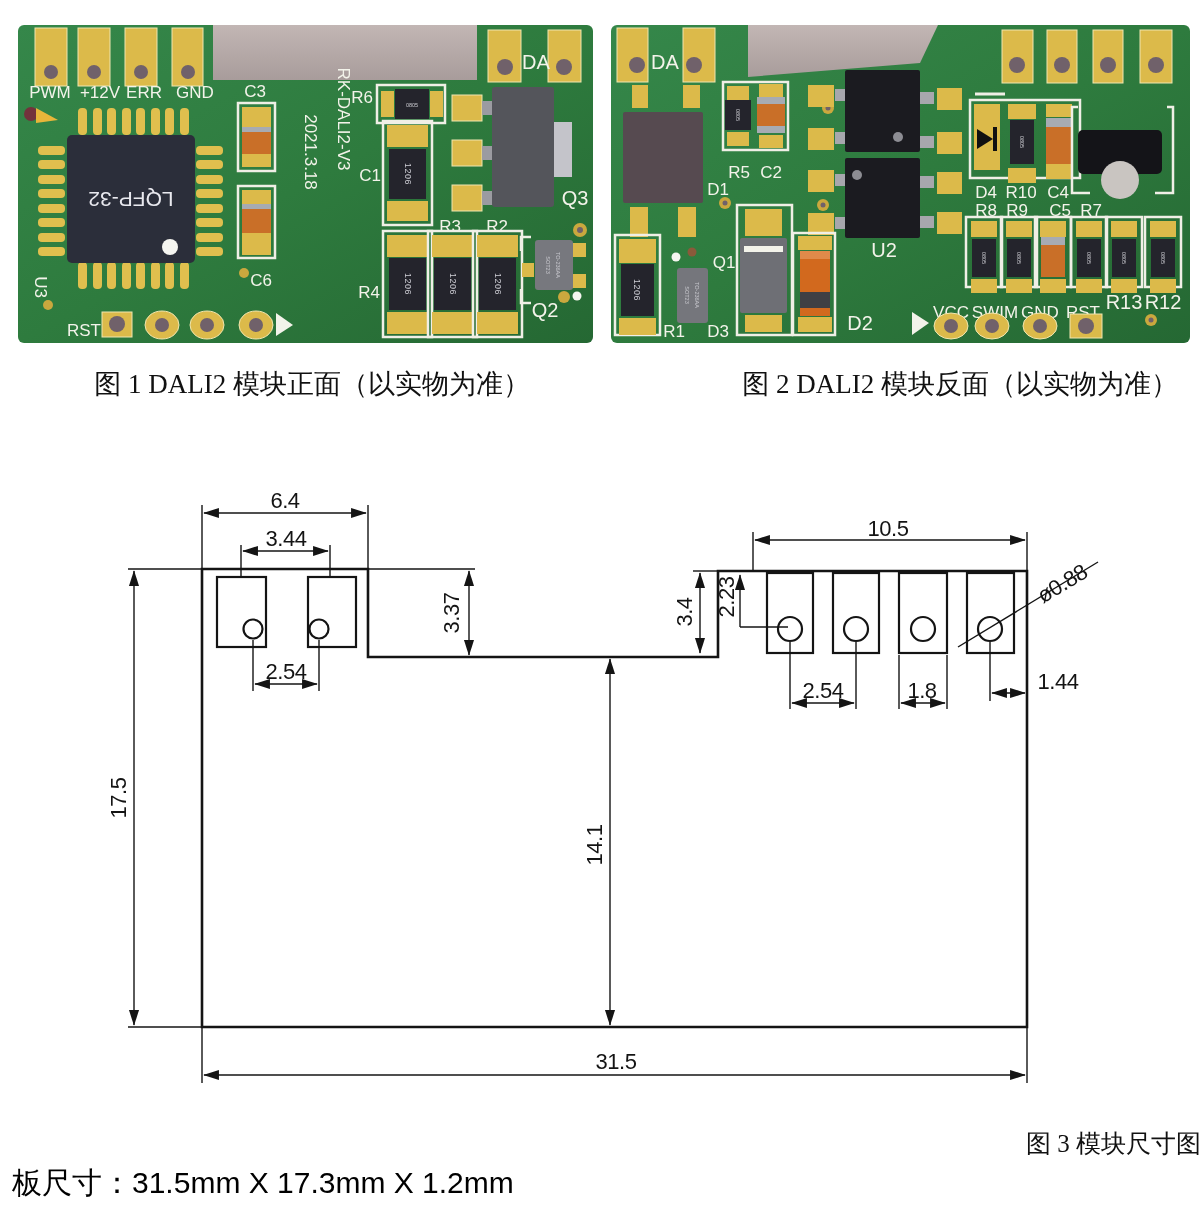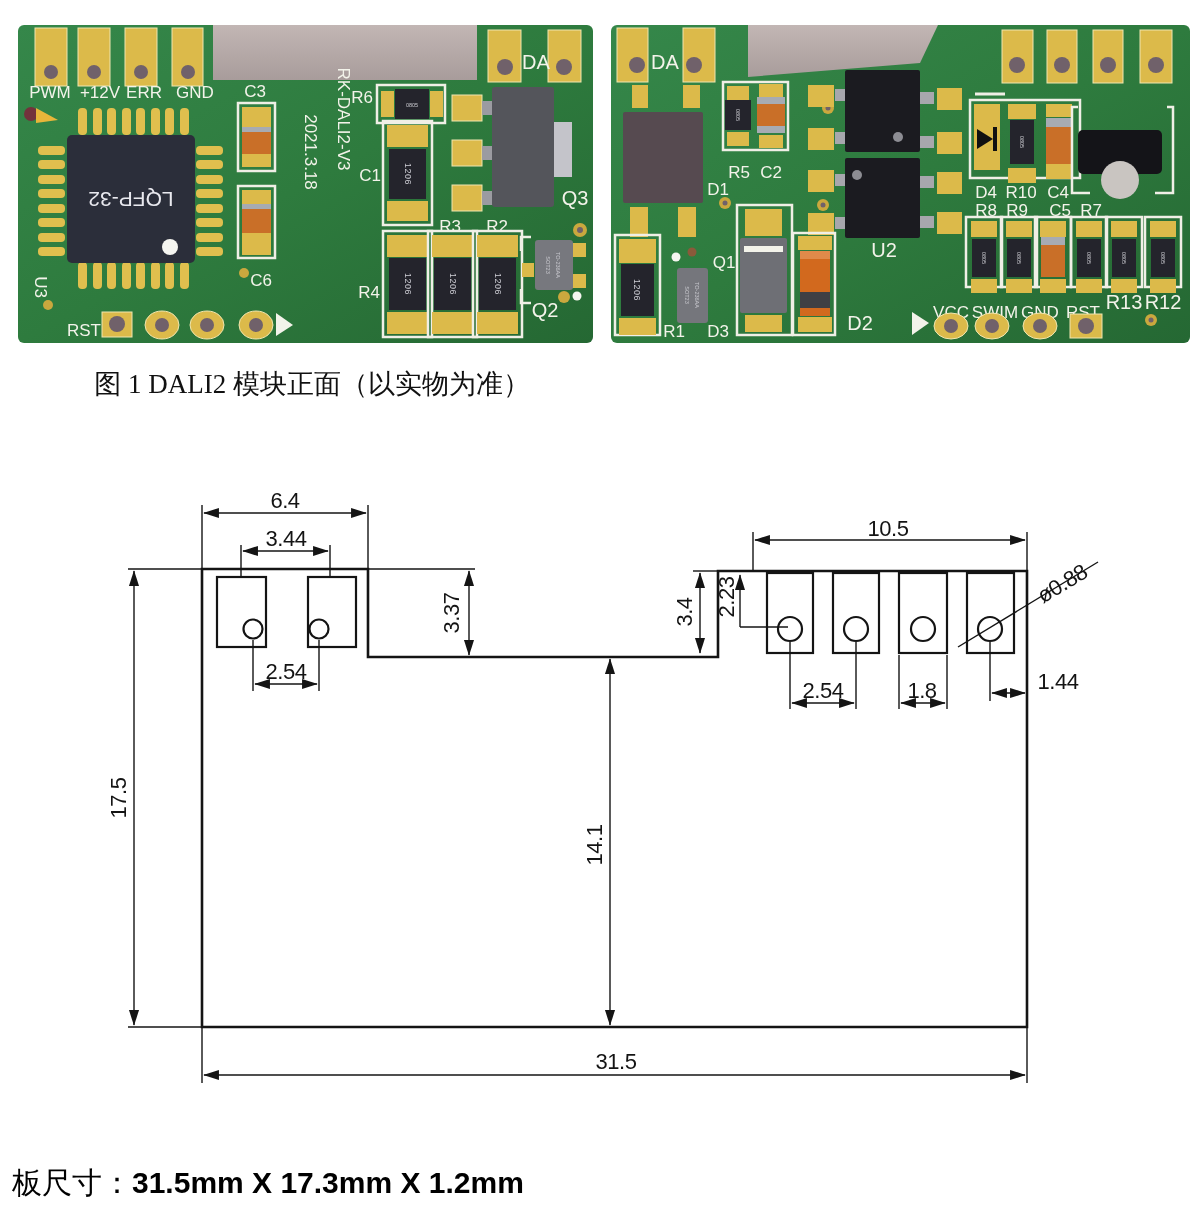--- a/index.html
+++ b/index.html
@@ -1,21 +1,21 @@
 <!DOCTYPE html>
 <html><head>
 <meta charset="utf-8">
 <style>
   html,body{margin:0;padding:0;background:#fff;}
   #page{position:relative;width:1201px;height:1213px;background:#fff;overflow:hidden;
         font-family:"Liberation Serif","DejaVu Serif",serif;}
   .caption{position:absolute;color:#111;font-size:27px;text-align:right;white-space:nowrap;}
   #figure3-caption{font-size:25px;}
   #footer-line{position:absolute;left:12px;top:1163px;font-size:30px;color:#000;}
-  #footer-line .val{font-family:"Liberation Sans","DejaVu Sans",sans-serif;font-weight:bold;}
+  #footer-line .val{font-family:"Liberation Sans","DejaVu Sans",sans-serif;font-weight:normal;}
   svg{position:absolute;display:block;}
   svg text{font-family:"Liberation Sans","DejaVu Sans",sans-serif;}
   .silk{fill:#f3f3ea;font-size:17px;text-anchor:middle;}
   .silk-big{fill:#f3f3ea;font-size:20px;text-anchor:middle;}
   .mark{fill:#cfcfd6;font-size:9px;text-anchor:middle;letter-spacing:0.5px;}
   .mark2{fill:#c9c9cf;font-size:5.5px;text-anchor:middle;}
   .dimtxt{fill:#141414;font-size:22px;text-anchor:middle;letter-spacing:-0.5px;}
   .ink{stroke:#141414;fill:none;}
   .pad{fill:#dcba4a;stroke:#efe6b0;stroke-width:1;}
   .padplain{fill:#dcba4a;}
@@ -406,20 +406,21 @@
     <ellipse class="pad" cx="429" cy="301" rx="17" ry="13"></ellipse>
         <circle class="hole" cx="429" cy="301" r="7"></circle>
     <rect class="pad" x="459" y="289" width="32" height="24"></rect>
         <circle class="hole" cx="475" cy="301" r="8"></circle>
     <circle cx="540" cy="295" r="6" fill="#caa83e"></circle>
         <circle cx="540" cy="295" r="2.5" class="hole"></circle>
   </g>
 </svg>
 
 <div class="caption" style="left:30px;top:366px;width:500px;">图 1 DALI2 模块正面（以实物为准）</div>
+<div class="caption" style="left:618px;top:366px;width:560px;">图 2 DALI2 模块反面（以实物为准）</div>
 
 <svg style="left:0;top:0" width="1201" height="1213" viewBox="0 0 1201 1213">
   <defs>
     <marker id="arw" viewBox="0 0 10 8" refX="9.5" refY="4" markerWidth="12" markerHeight="9" orient="auto-start-reverse">
       <path d="M0,0.8 L10,4 L0,7.2 Z" fill="#141414"></path>
     </marker>
   </defs>
 
   <path class="ink" stroke-width="2.6" d="M202,569 H368 V657 H718 V571 H1027 V1027 H202 Z"></path>
 
@@ -490,18 +491,19 @@
   <text class="dimtxt" x="888" y="536">10.5</text>
   <text class="dimtxt" transform="translate(692,612) rotate(-90)">3.4</text>
   <text class="dimtxt" transform="translate(734,597) rotate(-90)">2.23</text>
   <text class="dimtxt" x="823" y="698">2.54</text>
   <text class="dimtxt" x="922" y="698">1.8</text>
   <text class="dimtxt" x="1058" y="689">1.44</text>
   <text class="dimtxt" transform="translate(1066,590) rotate(-31)">ø0.88</text>
   <text class="dimtxt" x="616" y="1069">31.5</text>
 </svg>
 
+<div class="caption" id="figure3-caption" style="left:0;top:1127px;width:1201px;">图 3  模块尺寸图</div>
 
 <div id="footer-line">
   <span>板尺寸：</span><span class="val">31.5mm X 17.3mm X 1.2mm</span>
 </div>
 
 </div>
 
 </body></html>

